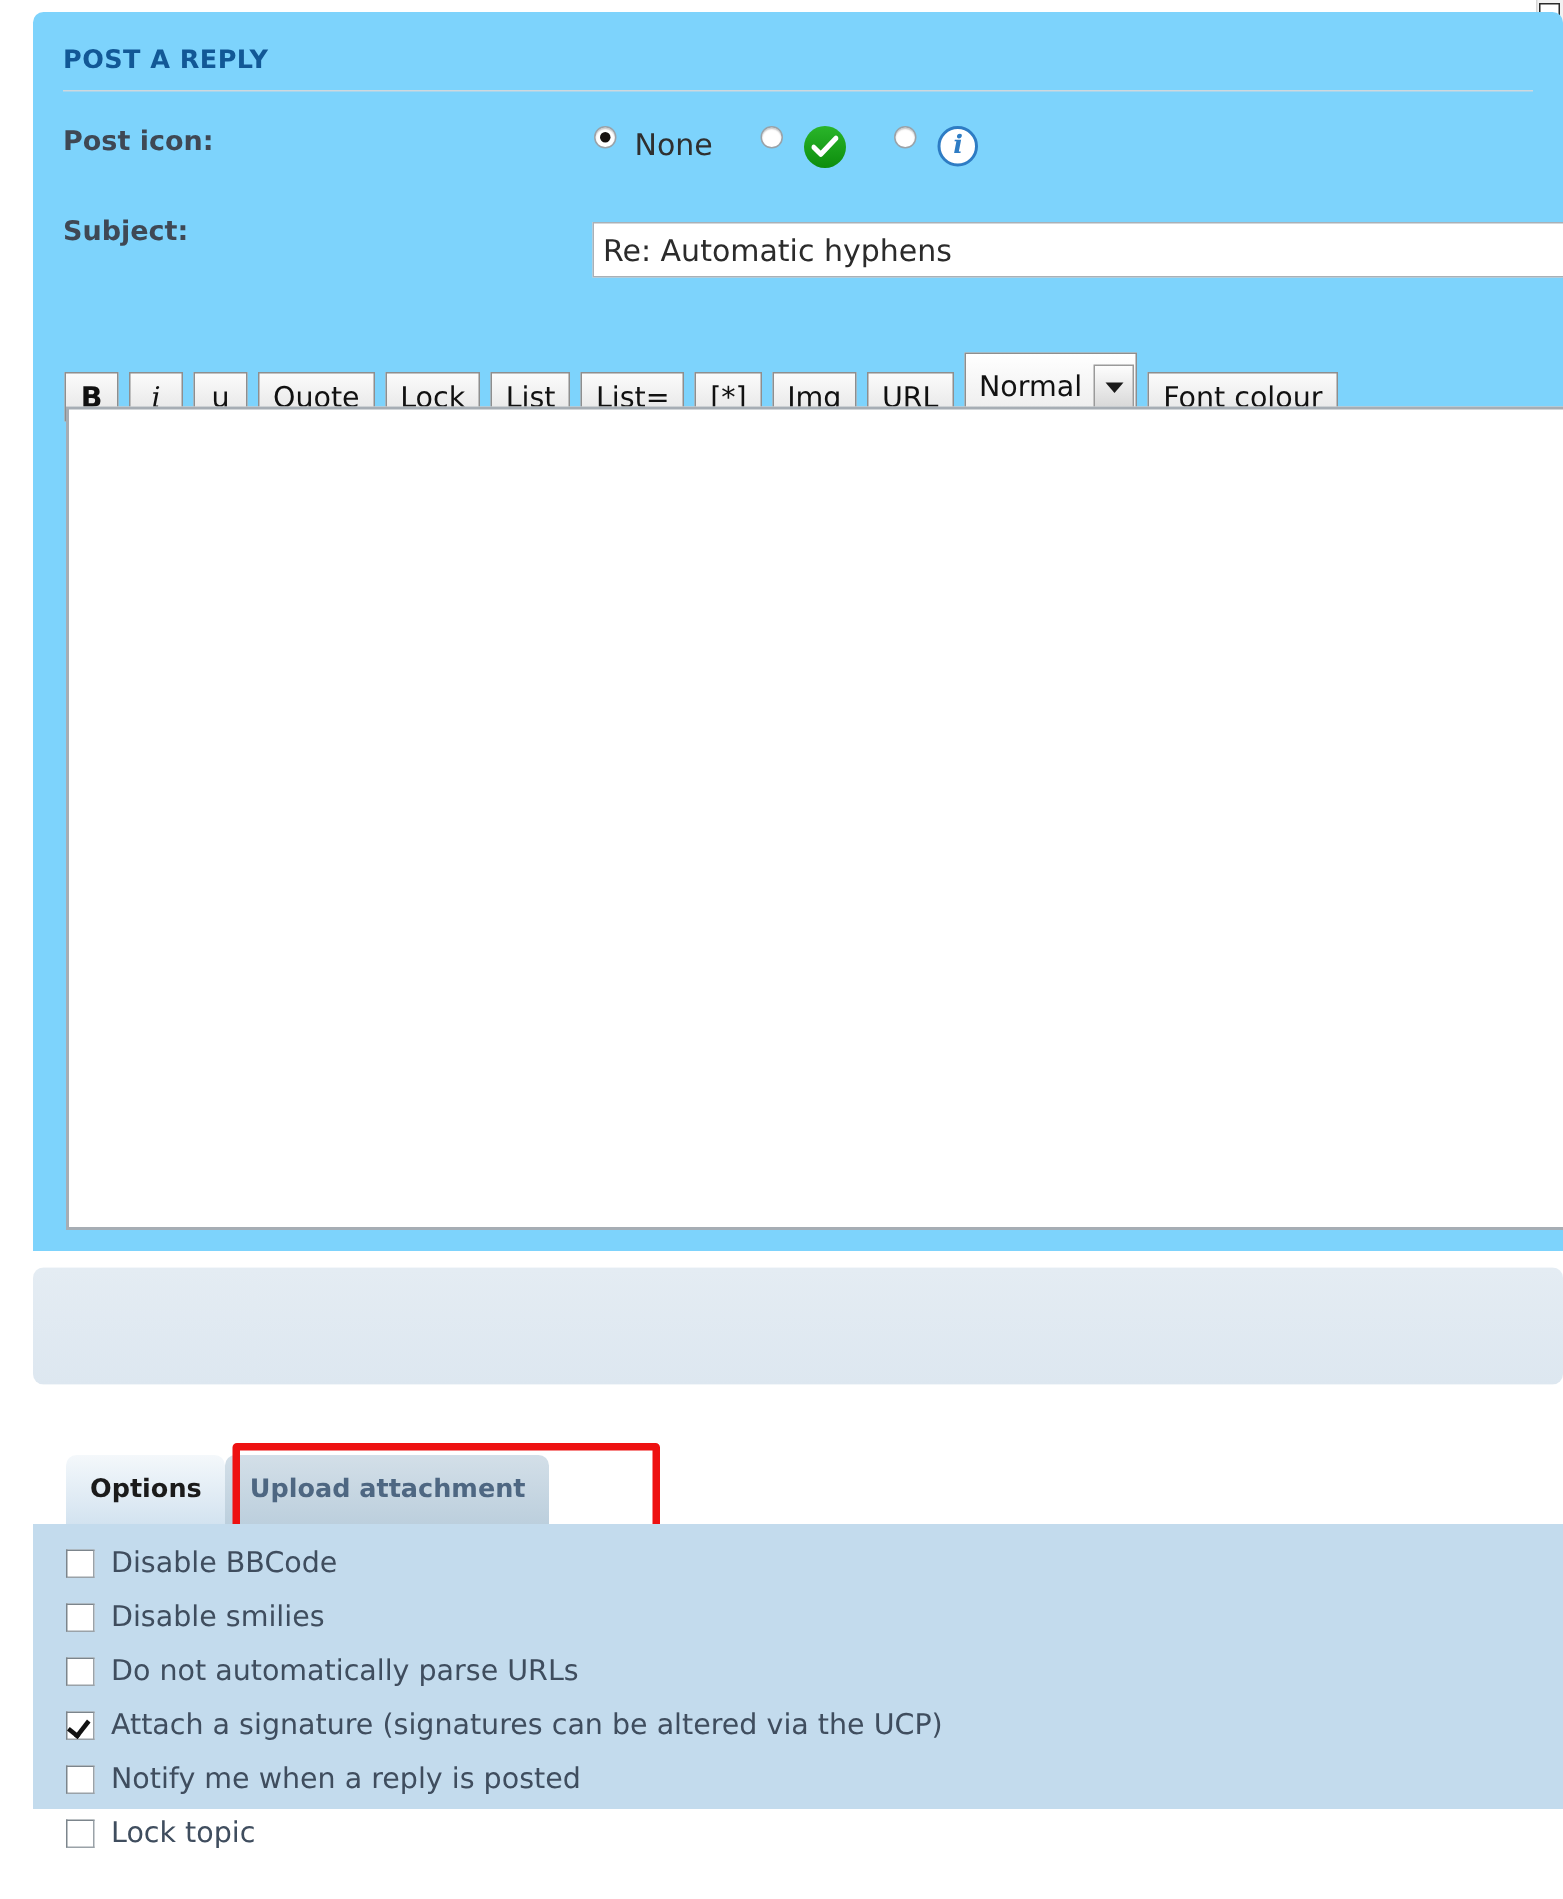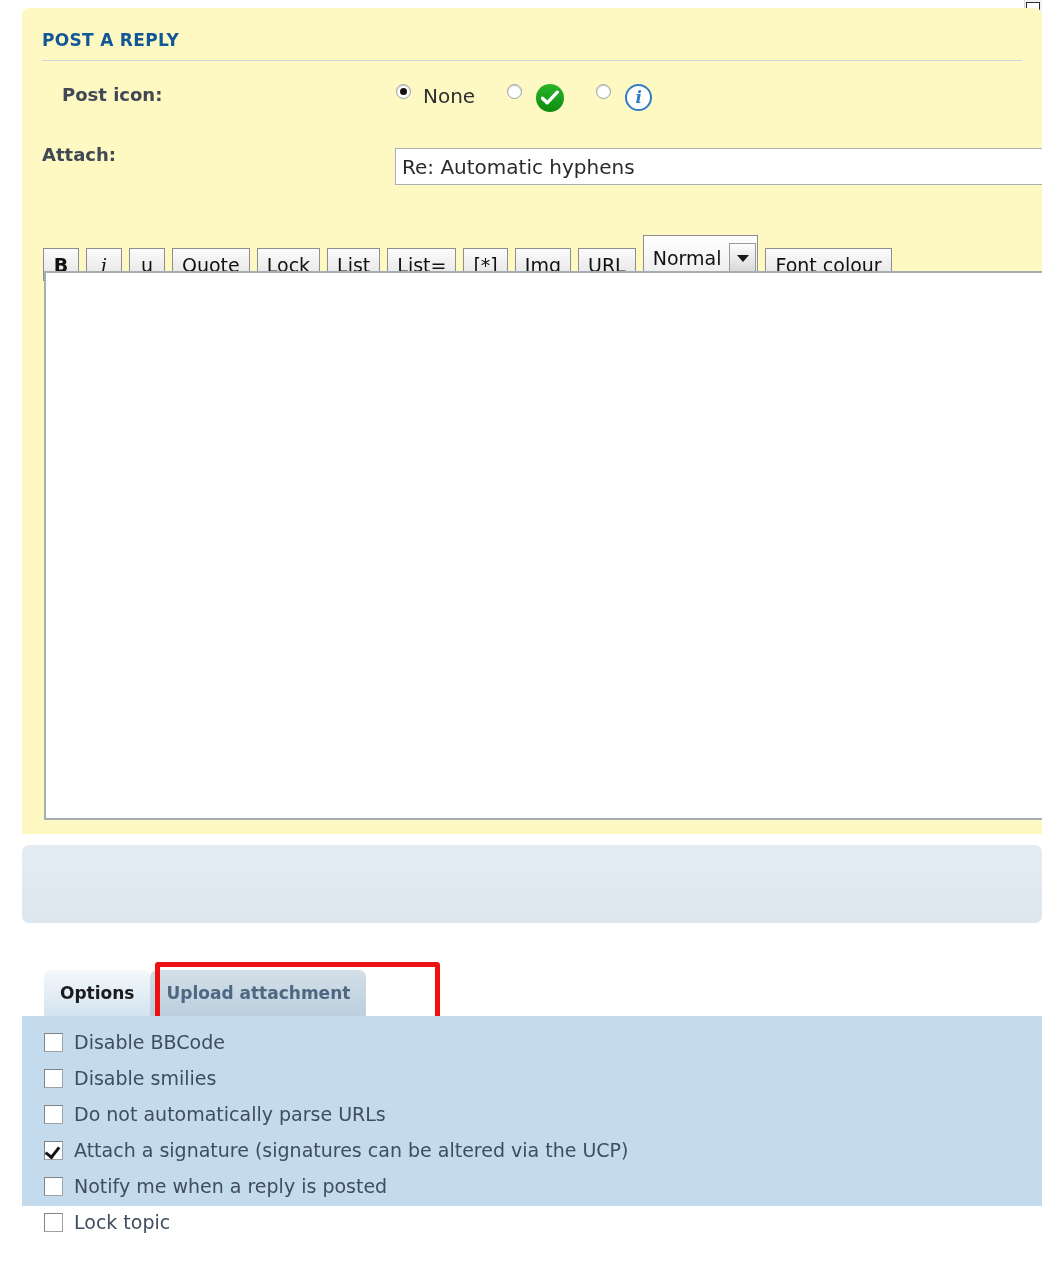--- a/index.html
+++ b/index.html
@@ -37,21 +37,21 @@
     box-sizing: border-box;
   }
 
   
   #post-panel {
     position: absolute;
     left: 22px;
     top: 8px;
     width: 1020px;
     height: 826px;
-    background: #fef9c3;
+    background: #7dd3fc;
     border-top-left-radius: 7px;
     border-top-right-radius: 7px;
     box-sizing: border-box;
   }
 
   #panel-title {
     position: absolute;
     left: 20px;
     top: 22px;
     font-size: 17px;
@@ -67,21 +67,21 @@
     height: 1px;
     background: #cfd8de;
   }
 
   .field-label {
     position: absolute;
     font-size: 18px;
     font-weight: bold;
     color: #3f4854;
   }
-  #label-post-icon { left: 20px; top: 76px; margin-left: 20px; }
+  #label-post-icon { left: 20px; top: 76px; }
   #label-subject   { left: 20px; top: 136px; }
 
   
   #posticon-row {
     position: absolute;
     left: 374px;
     top: 76px;
     height: 40px;
     display: flex;
     align-items: flex-start;
@@ -366,21 +366,21 @@
       <svg width="18" height="16" viewBox="0 0 18 16">
           <path d="M1.5 8.2 L6.2 12.8 L16.3 2.2" stroke="#ffffff" stroke-width="3.4" fill="none" stroke-linecap="round" stroke-linejoin="round"></path>
         </svg>
     </span>
     <span class="icon-gap"></span>
     <span class="radio"></span>
     <span class="icon-gap-sm"></span>
     <span class="icon-info">i</span>
   </div>
 
-  <div class="field-label" id="label-subject">Attach:</div>
+  <div class="field-label" id="label-subject">Subject:</div>
   <input id="subject-input" type="text" value="Re: Automatic hyphens" style="">
 
   <div id="bbcode-toolbar">
     <div class="bb-btn bold">B</div>
     <div class="bb-btn italic">i</div>
     <div class="bb-btn">u</div>
     <div class="bb-btn">Quote</div>
     <div class="bb-btn">Lock</div>
     <div class="bb-btn">List</div>
     <div class="bb-btn">List=</div>

